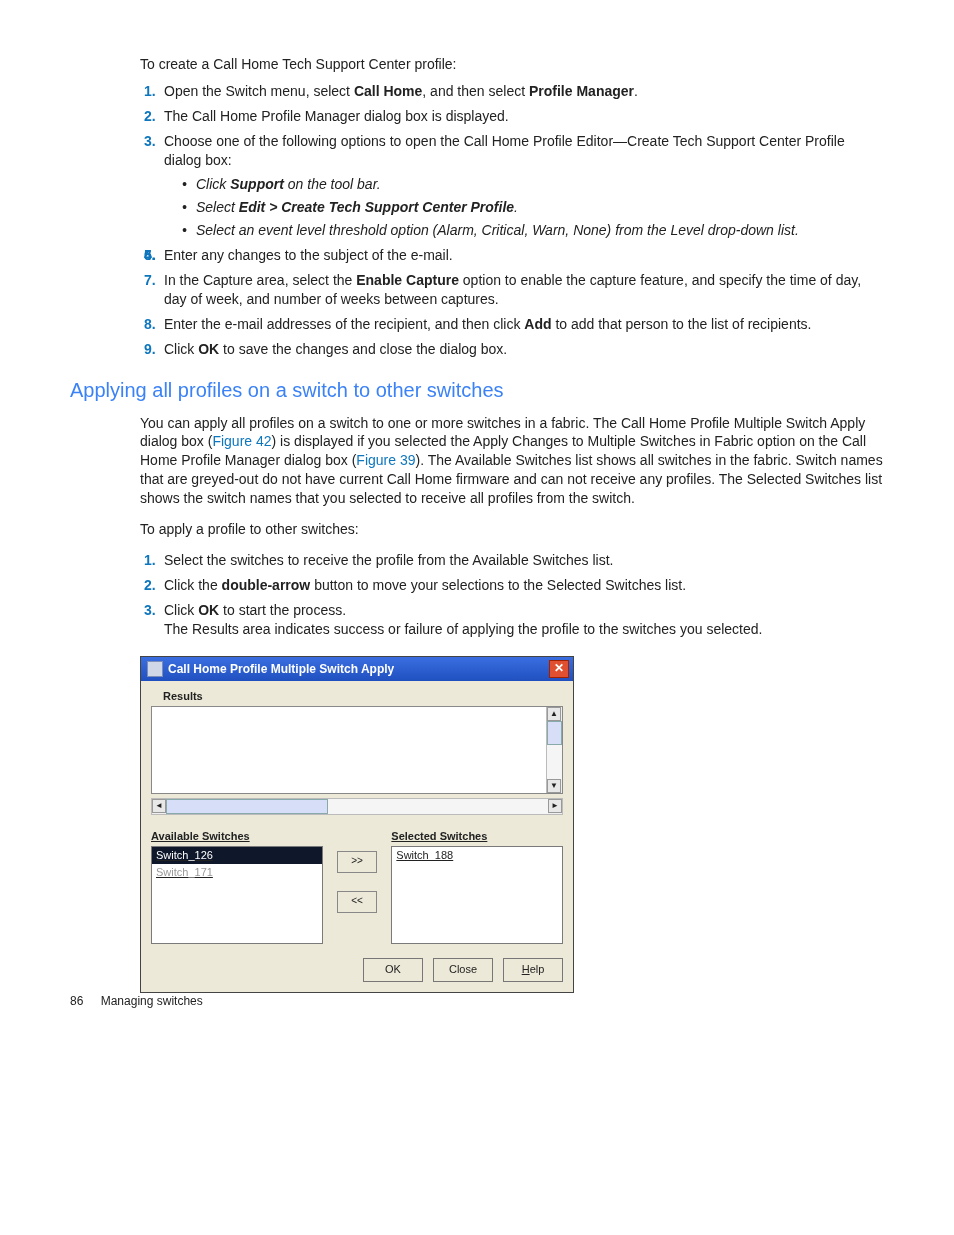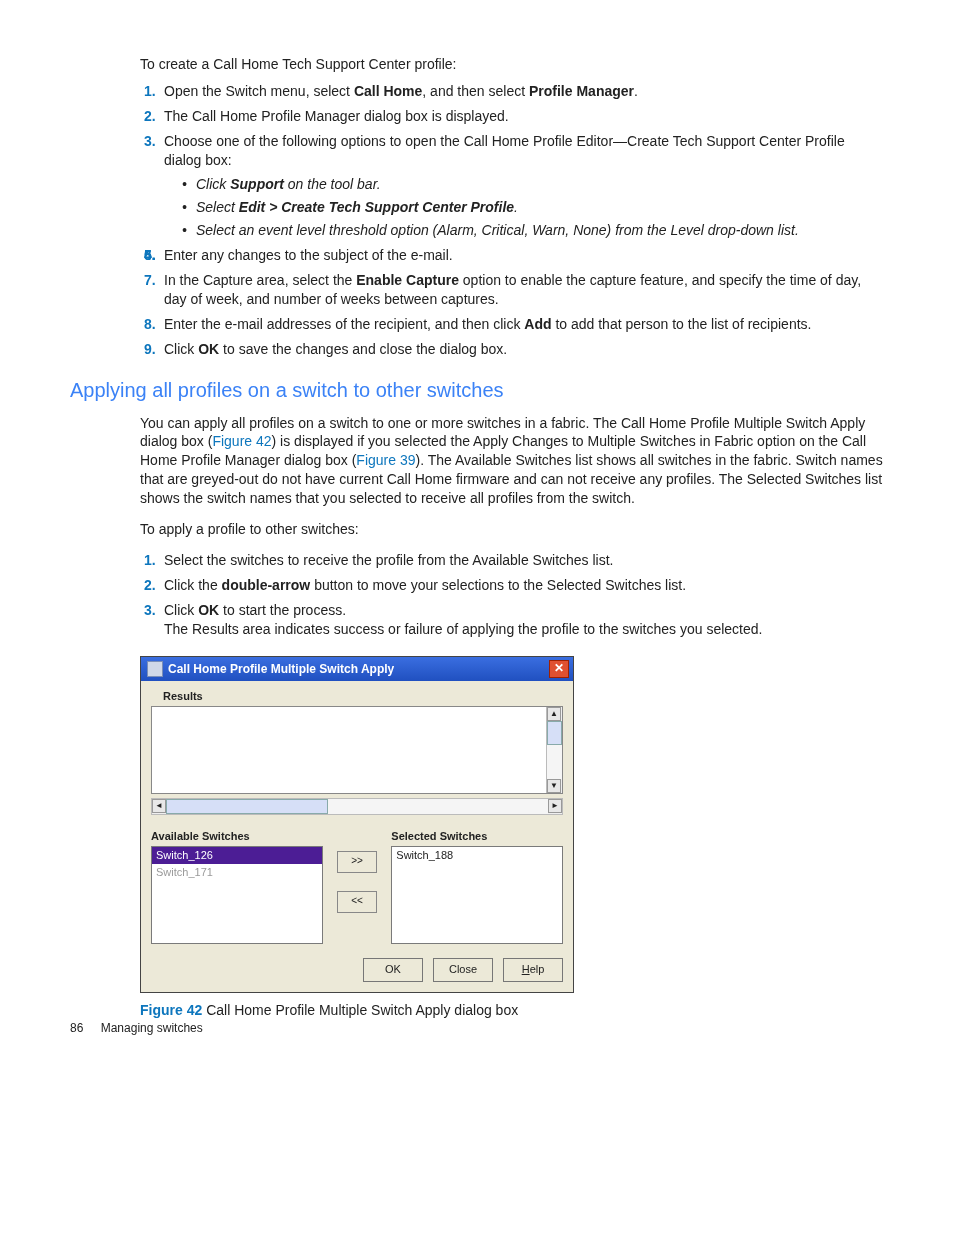--- a/index.html
+++ b/index.html
@@ -119,30 +119,30 @@
   .hscroll {
     height: 15px;
     display: flex;
     border: 1px solid #bbb;
     background:#efefef;
     margin-bottom: 14px;
   }
   .hscroll .htrack { flex: 1; background:#f5f5f5; position:relative; }
   .hscroll .hthumb { position:absolute; left:0; top:0; bottom:0; width:160px; background:#d6dff7; border:1px solid #8aa; }
   .switch-row { display: flex; align-items: flex-start; }
-  .col { width: 180px; }
+  .col { width: 180px; text-decoration: underline; }
   .col .lbl { font-weight: 700; margin-bottom: 2px; }
   .listbox {
     background: #fff;
     border: 1px solid #7a7a7a;
     height: 96px;
     font-size: 11px;
   }
   .listbox .item { padding: 1px 4px; }
-  .listbox .sel { background: #4c1d95; color: #fff; }
+  .listbox .sel { background: #0f172a; color: #fff; }
   .listbox .disabled { color: #9a9a9a; }
   .midbtns { width: 72px; display:flex; flex-direction:column; align-items:center; padding-top:22px; gap:18px; }
   .midbtns .btn {
     width: 38px; height: 20px;
     background: #ece9d8;
     border: 1px solid #888;
     font-size: 10px; text-align:center; line-height:18px;
   }
   .dlg-buttons {
     display:flex; justify-content:flex-end; gap:10px;
@@ -260,21 +260,18 @@
         </div>
       </div>
 
       <div class="dlg-buttons">
         <div class="dbtn">OK</div>
         <div class="dbtn">Close</div>
         <div class="dbtn"><span style="text-decoration:underline">H</span>elp</div>
       </div>
     </div>
   </div>
-  <div class="fig-caption">
-    <span class="fn">Figure 42</span><span> Call Home Profile Multiple Switch Apply dialog box</span>
-  </div>
 </div>
 
 <div class="footer">
   <span class="pagenum">86</span>
   <span>Managing switches</span>
 </div>
 
 </body></html>

